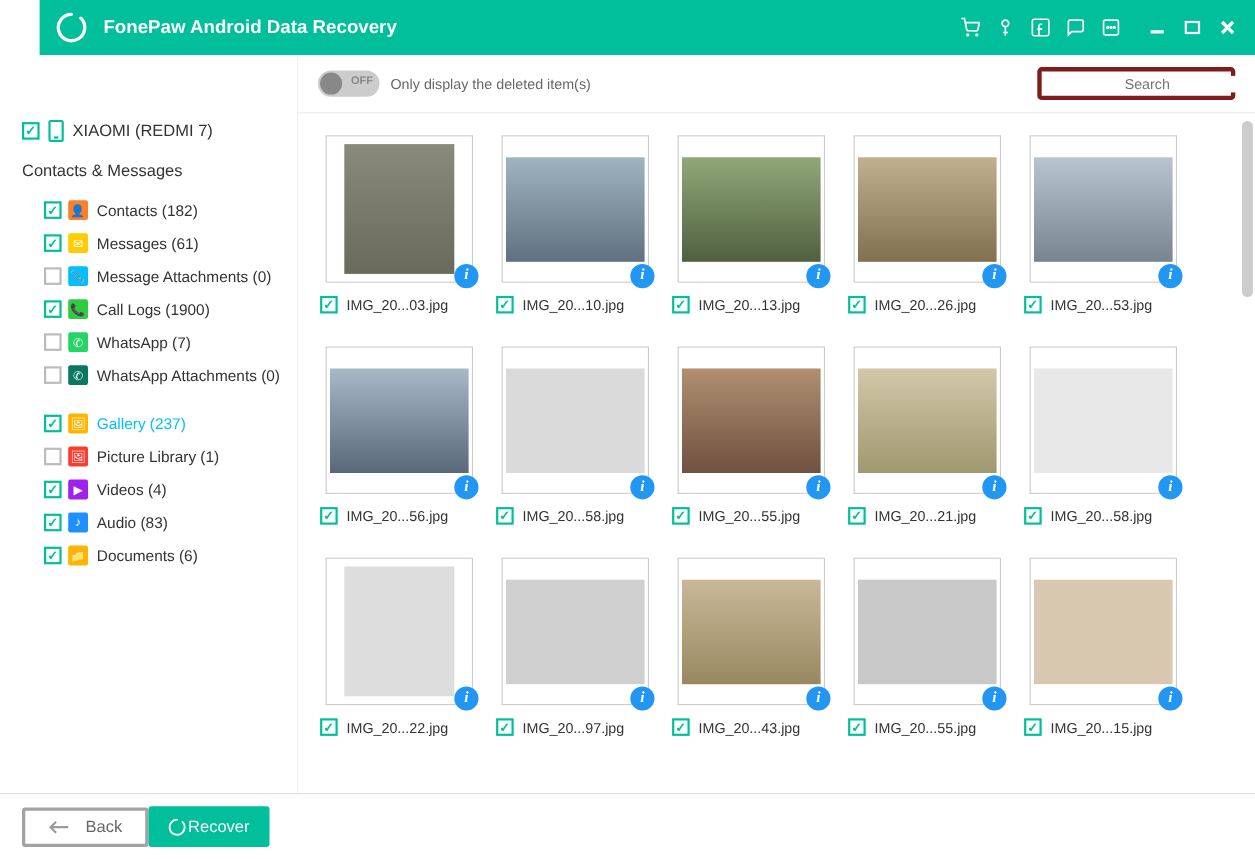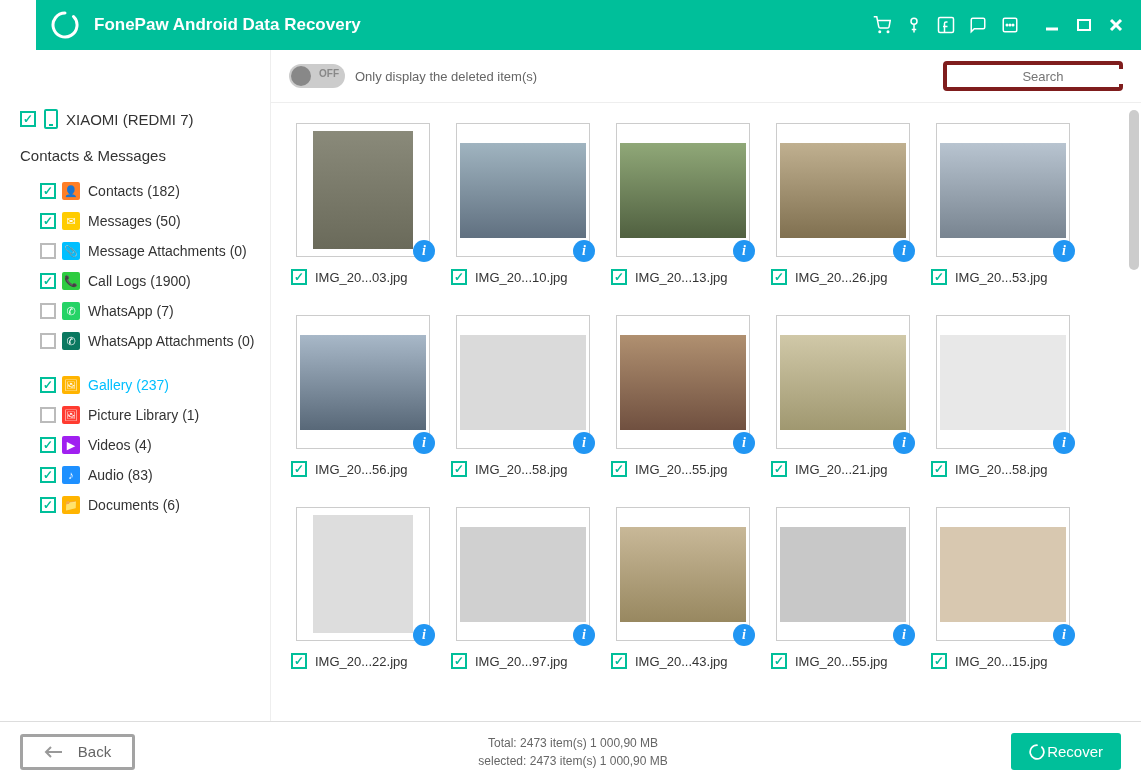--- a/index.html
+++ b/index.html
@@ -135,21 +135,21 @@
     <div id="cats">
         <div class="cat-header">Contacts &amp; Messages</div>
         <div class="cat-item">
           <span class="checkbox checked"></span>
           <span class="icon-box" style="background: rgb(255, 127, 39); color: white; font-size: 11px;">👤</span>
           <span>Contacts (182)</span>
         </div>
         <div class="cat-item">
           <span class="checkbox checked"></span>
           <span class="icon-box" style="background: rgb(255, 204, 0); color: white; font-size: 11px;">✉</span>
-          <span>Messages (50)</span>
+          <span>Messages (61)</span>
         </div>
         <div class="cat-item">
           <span class="checkbox grey"></span>
           <span class="icon-box" style="background: rgb(0, 191, 255); color: white; font-size: 11px;">📎</span>
           <span>Message Attachments (0)</span>
         </div>
         <div class="cat-item">
           <span class="checkbox checked"></span>
           <span class="icon-box" style="background: rgb(46, 204, 64); color: white; font-size: 11px;">📞</span>
           <span>Call Logs (1900)</span>
@@ -366,23 +366,19 @@
 </div>
 
 <div class="footer">
   <div class="btn-back">
     <svg width="20" height="12" viewBox="0 0 20 12">
         <line x1="2" y1="6" x2="18" y2="6" stroke="#999" stroke-width="2"></line>
         <polyline points="7,1 2,6 7,11" fill="none" stroke="#999" stroke-width="2"></polyline>
       </svg>
     <span>Back</span>
   </div>
-  <div class="footer-stats">
-    <div>Total: 2473 item(s) 1 000,90 MB</div>
-    <div>selected: 2473 item(s) 1 000,90 MB</div>
-  </div>
   <button class="btn-recover">
     <svg width="16" height="16" viewBox="0 0 28 28">
         <path d="M14 2a12 12 0 1 0 8.5 3.5" fill="none" stroke="white" stroke-width="3" stroke-linecap="round"></path>
       </svg>
     <span>Recover</span>
   </button>
 </div>
 
 </body></html>

